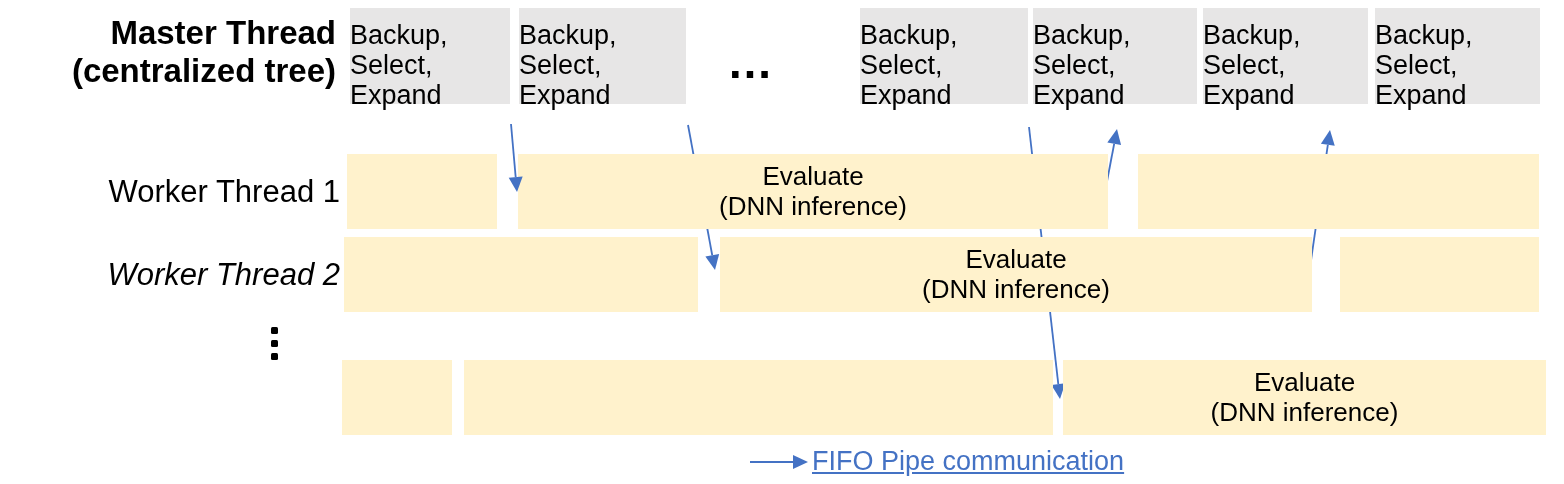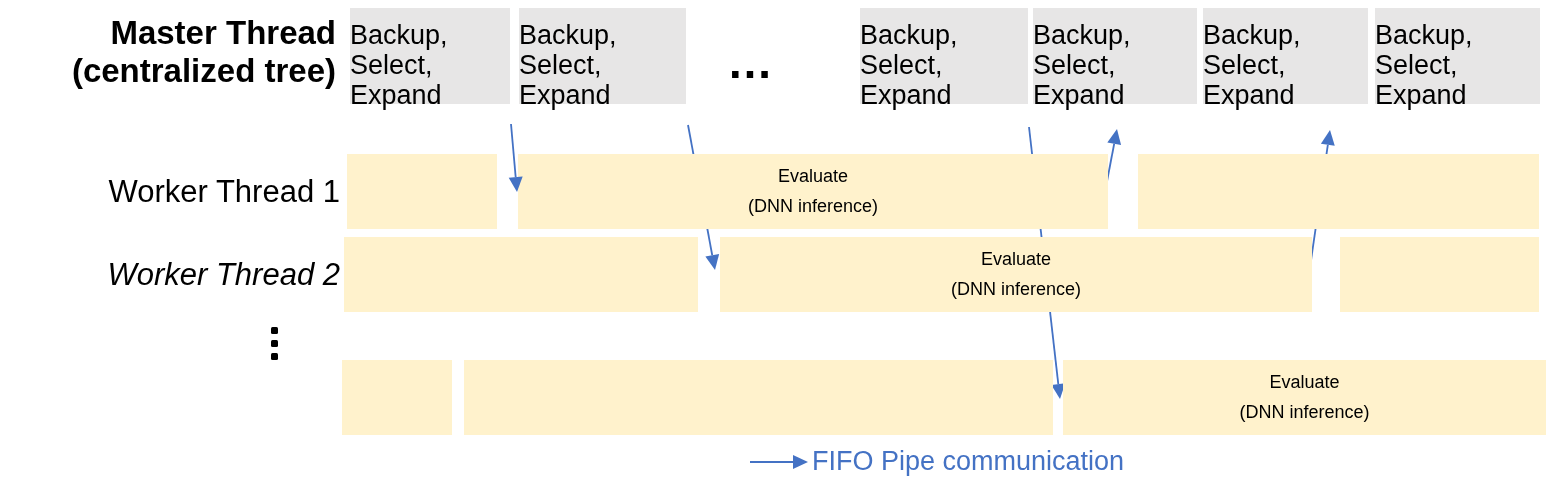--- a/index.html
+++ b/index.html
@@ -15,21 +15,21 @@
   .task-box{
     position:absolute;top:8px;height:96px;z-index:2;
     background:#E7E6E6;text-align:left;
     font-size:27px;line-height:30px;padding-top:12px;
     box-sizing:border-box;white-space:pre-line;
   }
   
   .work-box{
     position:absolute;height:75px;z-index:2;
     background:#FFF2CC;text-align:center;
-    font-size:18px;line-height:30px;padding-top:7px;
+    font-size:26px;line-height:30px;padding-top:7px;
     box-sizing:border-box;white-space:pre-line;
   }
   
   .master-label{
     position:absolute;left:0;top:14px;width:336px;z-index:3;
     text-align:right;font-size:33px;line-height:38px;white-space:pre-line;font-weight:bold;
   }
   .row-label{
     position:absolute;left:0;width:332px;height:75px;z-index:3;
     text-align:right;font-size:31px;line-height:75px;margin-left:8px;
@@ -106,21 +106,21 @@
     <span class="dot"></span>
     <span class="dot"></span>
     <span class="dot"></span>
   </div>
 
   <div class="work-box" style="left: 342px; top: 360px; width: 110px; background: rgb(255, 242, 204);"></div>
   <div class="work-box" style="left: 464px; top: 360px; width: 589px; background: rgb(255, 242, 204);"></div>
   <div class="work-box" style="left: 1063px; top: 360px; width: 483px; background: rgb(255, 242, 204);">Evaluate
 (DNN inference)</div>
 
-  <div class="legend-label" style="color: rgb(68, 114, 196);">FIFO Pipe communication</div>
+  <div class="legend-label" style="color: rgb(68, 114, 196); text-decoration: underline;">FIFO Pipe communication</div>
 
   <svg id="arrow-layer-above" class="arrow-svg">
       <line x1="511" y1="124" x2="515.6815928455546" y2="177.0580522496193" stroke="#4472C4" stroke-width="1.8"></line>
       <polygon points="517,192 508.70868389537696,177.6733089216938 522.6545017957322,176.44279557754479" fill="#4472C4"></polygon>
       <line x1="750" y1="462" x2="793" y2="462" stroke="#4472C4" stroke-width="1.8"></line>
       <polygon points="808,462 793,469 793,455" fill="#4472C4"></polygon>
     </svg>
 </div>
 
 </body></html>

